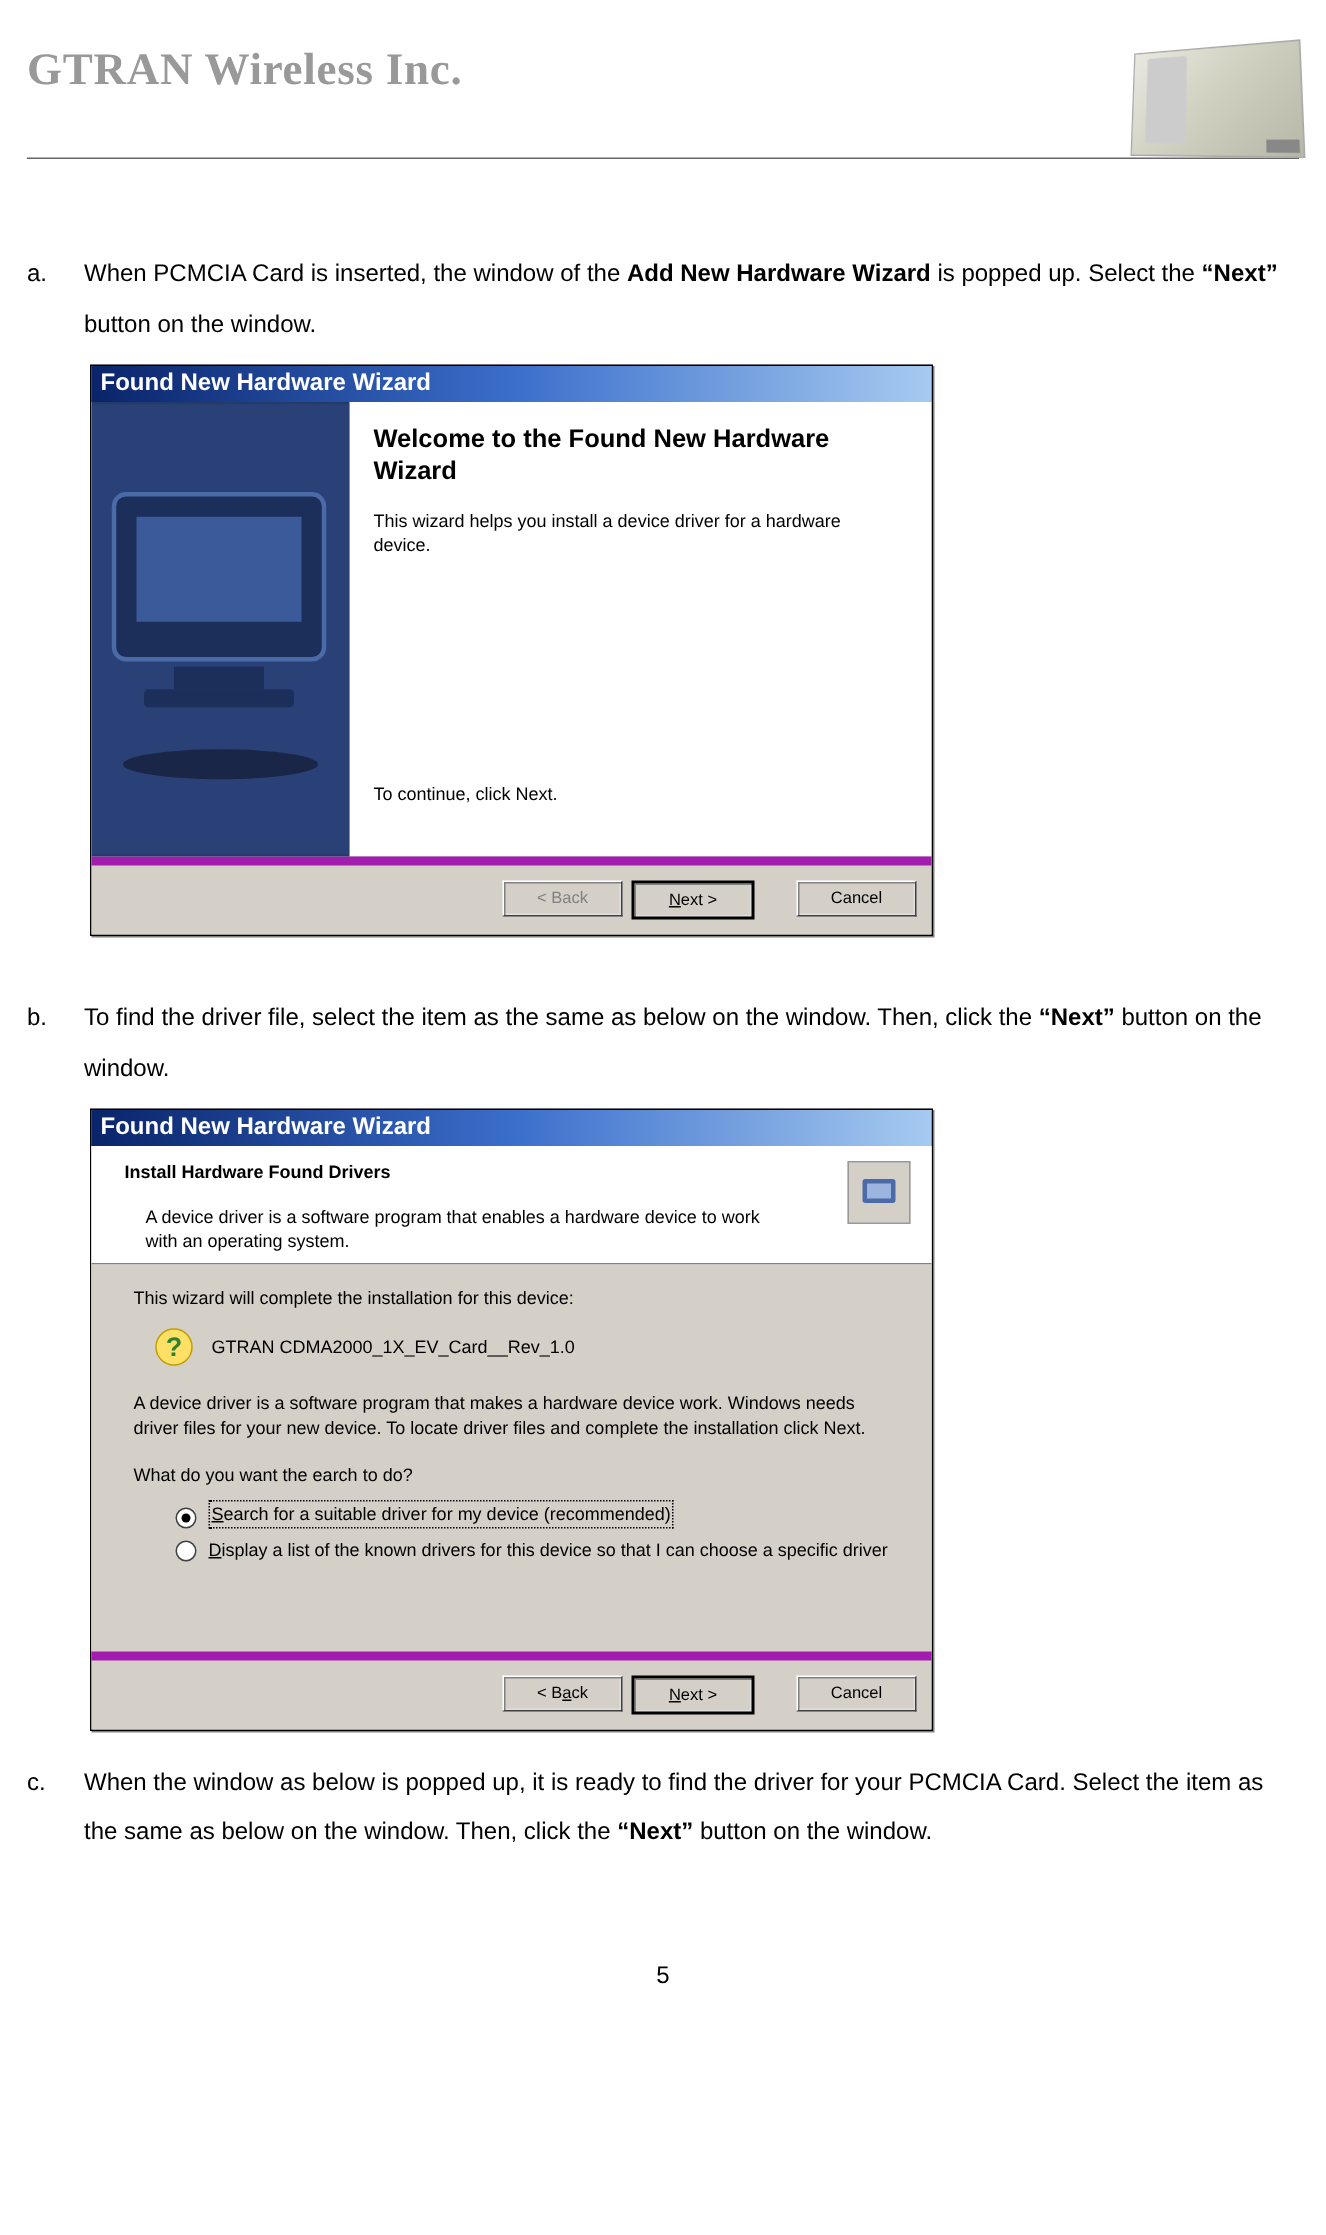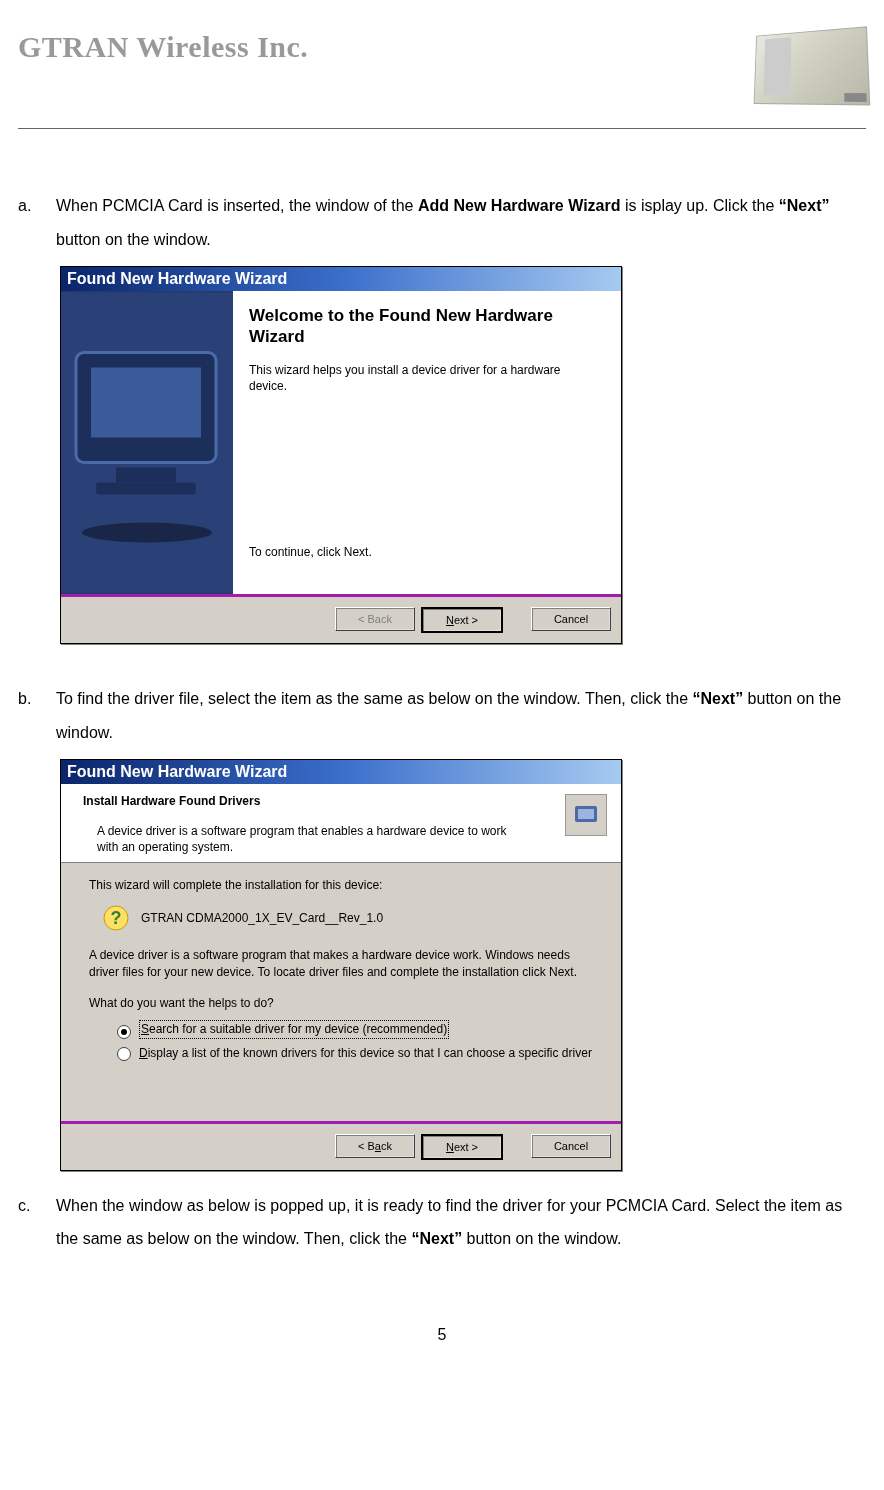--- a/index.html
+++ b/index.html
@@ -9,21 +9,21 @@
     font-family: Arial, Helvetica, sans-serif;
     font-size: 16px;
     color: #000;
     background: #fff;
   }
   .header-row {
     display: flex;
     justify-content: space-between;
     align-items: flex-start;
     border-bottom: 1px solid #666;
-    padding-bottom: 24px;
+    padding-bottom: 1px;
     margin-bottom: 60px;
   }
   .company {
     font-family: Georgia, 'Times New Roman', serif;
     font-size: 30px;
     font-weight: bold;
     color: #999;
     letter-spacing: 0.5px;
   }
   .card-img {
@@ -96,21 +96,21 @@
   .wiz-title {
     font-family: Tahoma, Arial, sans-serif;
     font-size: 17px;
     font-weight: bold;
     margin-bottom: 14px;
     line-height: 1.25;
   }
   .wiz-text { font-size: 12px; margin-bottom: 10px; line-height: 1.35; }
   .btn-row {
     background: #d4d0c8;
-    border-top: 3px solid #a21caf;
+    border-top: 6px solid #a21caf;
     padding: 10px 10px;
     display: flex;
     justify-content: flex-end;
     gap: 6px;
   }
   .win-btn {
     min-width: 78px;
     height: 22px;
     font-size: 11px;
     font-family: Tahoma, Arial, sans-serif;
@@ -207,21 +207,21 @@
 <body>
 
 <div class="header-row">
   <div class="company">GTRAN Wireless Inc.</div>
   <div class="card-img"></div>
 </div>
 
 <div class="step">
   <div class="marker">a.</div>
   <div class="step-body">
-    <span>When PCMCIA Card is inserted, the window of the </span><b>Add New Hardware Wizard</b><span> is isplay up. Click the </span><b>“Next”</b><span> button on the window.</span>
+    <span>When PCMCIA Card is inserted, the window of the </span><b>Add New Hardware Wizard</b><span> is popped up. Select the </span><b>“Next”</b><span> button on the window.</span>
   </div>
 </div>
 
 <div class="win">
   <div class="titlebar">Found New Hardware Wizard</div>
   <div class="win-body">
     <div class="side-graphic">
       <svg viewBox="0 0 172 300">
         <rect width="172" height="300" fill="#2a4178"></rect>
         <rect x="15" y="60" width="140" height="110" rx="8" fill="#1c2e5a" stroke="#4a6aa8" stroke-width="3"></rect>
@@ -282,21 +282,21 @@
       <div class="dev-row">
         <div class="dev-ic">
           <svg width="28" height="28" viewBox="0 0 28 28">
             <circle cx="14" cy="14" r="12" fill="#ffe066" stroke="#c0a000" stroke-width="1"></circle>
             <text x="14" y="20" font-size="18" font-weight="bold" fill="#308030" text-anchor="middle">?</text>
           </svg>
         </div>
         <div>GTRAN CDMA2000_1X_EV_Card__Rev_1.0</div>
       </div>
       <div style="margin-bottom:14px;">A device driver is a software program that makes a hardware device work. Windows needs driver files for your new device. To locate driver files and complete the installation click Next.</div>
-      <div style="margin-bottom:8px;">What do you want the helps to do?</div>
+      <div style="margin-bottom:8px;">What do you want the earch to do?</div>
       <div class="radio-row">
         <span class="radio checked"></span>
         <span class="focus-box"><span class="u">S</span><span>earch for a suitable driver for my device (recommended)</span></span>
       </div>
       <div class="radio-row">
         <span class="radio"></span>
         <span><span class="u">D</span><span>isplay a list of the known drivers for this device so that I can choose a specific driver</span></span>
       </div>
     </div>
   </div>

